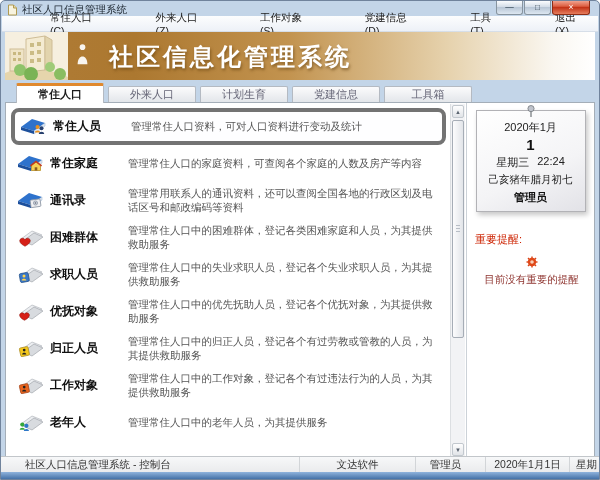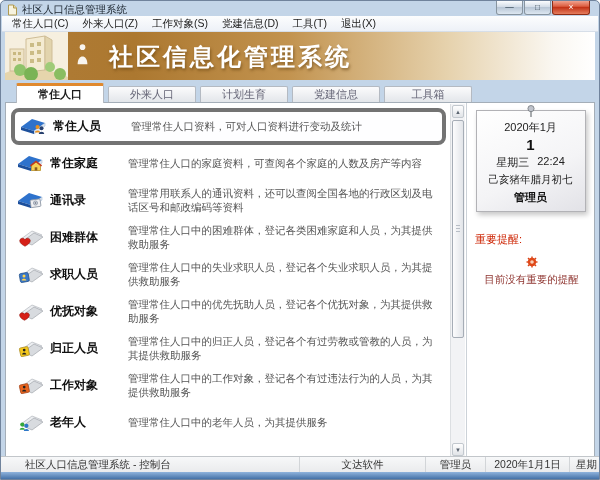--- a/index.html
+++ b/index.html
@@ -13,21 +13,21 @@
   .winbtns { position:absolute; top:0; right:9px; display:flex; }
   .winbtn { width:27px; height:14px; margin-left:1px; border:1px solid #87949f; border-top:none;
             border-radius:0 0 3px 3px; text-align:center; font-size:8.5px; line-height:13px; color:#30414f;
             background:linear-gradient(#fbfdfe,#d3dde8 45%,#b9c7d6 50%,#dde7f1); cursor:default; }
   .winbtn.close { width:38px; color:#fff;
             background:linear-gradient(#f0a28e,#dd6043 40%,#c33418 50%,#e57e5e); border-color:#8e2c14; }
 
   
   .menubar { height:16px; margin:0 1px; display:flex; align-items:center; padding:0 3px; font-size:10.5px;
              color:#222; background:linear-gradient(#fcfdfe,#edf1f7); border-bottom:1px solid #d6dee8; }
-  .menu-item { padding:1px 7px; cursor:default; }
+  .menu-item { padding:1px 7px; cursor:default;margin-left:38px; }
 
   
   .banner { position:relative; height:48px; margin:0 4px; overflow:hidden;
             background:linear-gradient(to right,#a9characters 0) ,#fff; 
             background:linear-gradient(to right,#b07c36 0%,#ac7830 22%,#c2934f 48%,#e6d2ad 75%,#faf7f1 93%,#ffffff 100%); }
   .banner-illus { position:absolute; left:0; top:0; width:63px; height:48px; }
   .banner-person { position:absolute; left:71px; top:11px; width:13px; height:23px; opacity:.92; }
   .banner-title { position:absolute; left:104px; top:9px; font-size:24px; font-weight:bold; color:#fff;
                   letter-spacing:3px; text-shadow:1px 2px 3px rgba(95,60,12,.6); white-space:nowrap; }
 
@@ -79,21 +79,21 @@
   .rem-item svg { flex:none; }
 
   
   .statusbar { position:absolute; left:0; right:0; bottom:7px; height:16px; display:flex; align-items:center;
                font-size:10.5px; color:#333; background:linear-gradient(#f7f8f9,#eaebed);
                border-top:1px solid #c2c6ca; }
   .st-cell { height:100%; display:flex; align-items:center; overflow:hidden; white-space:nowrap; }
   .st-1 { width:298px; padding-left:24px; }
   .st-2 { flex:1; justify-content:center; border-left:1px solid #d2d5d8; }
   .st-3 { width:60px; justify-content:center; border-left:1px solid #d2d5d8; }
-  .st-4 { width:84px; justify-content:center; border-left:1px solid #d2d5d8; }
+  .st-4 { width:84px; justify-content:center; border-left:1px solid #d2d5d8;margin-left:10px; }
   .st-5 { width:30px; padding-left:6px; border-left:1px solid #d2d5d8; }
   .bottomframe { position:absolute; left:0; right:0; bottom:0; height:7px;
                  background:linear-gradient(#8fb3dc,#4572a8); }
 </style>
 </head>
 <body>
 
 <div class="window">
 
   <div class="titlebar">

